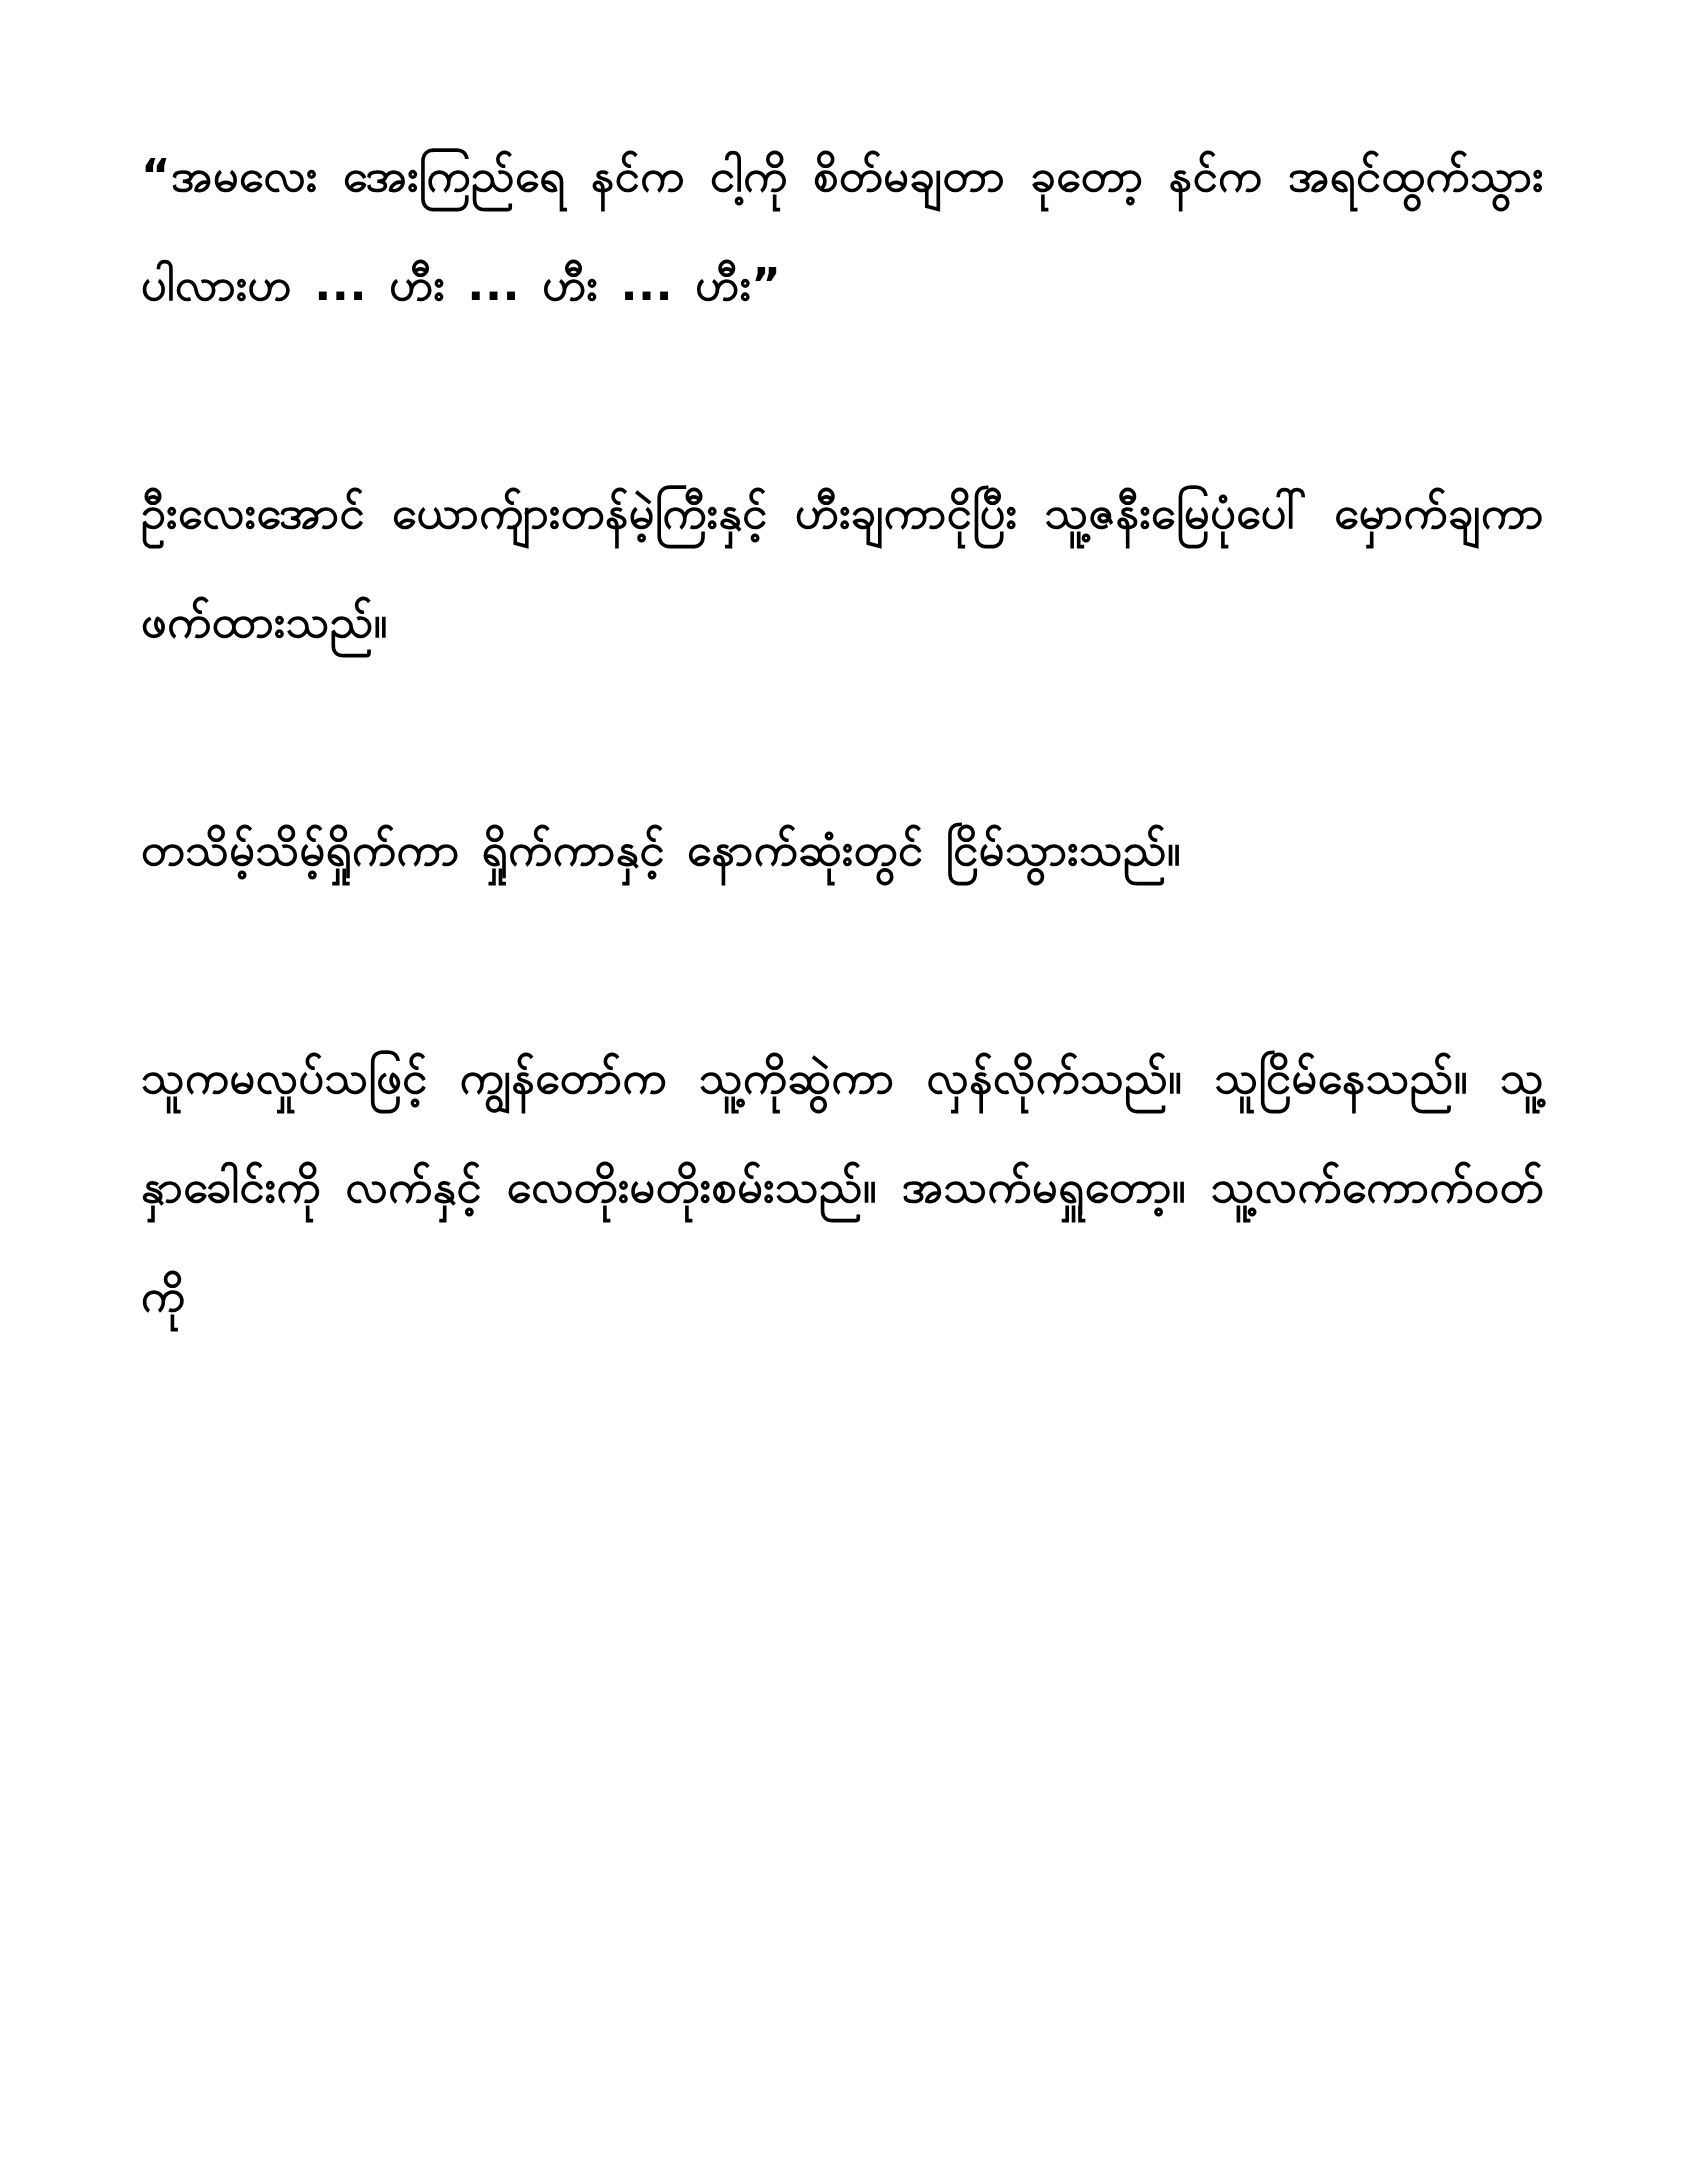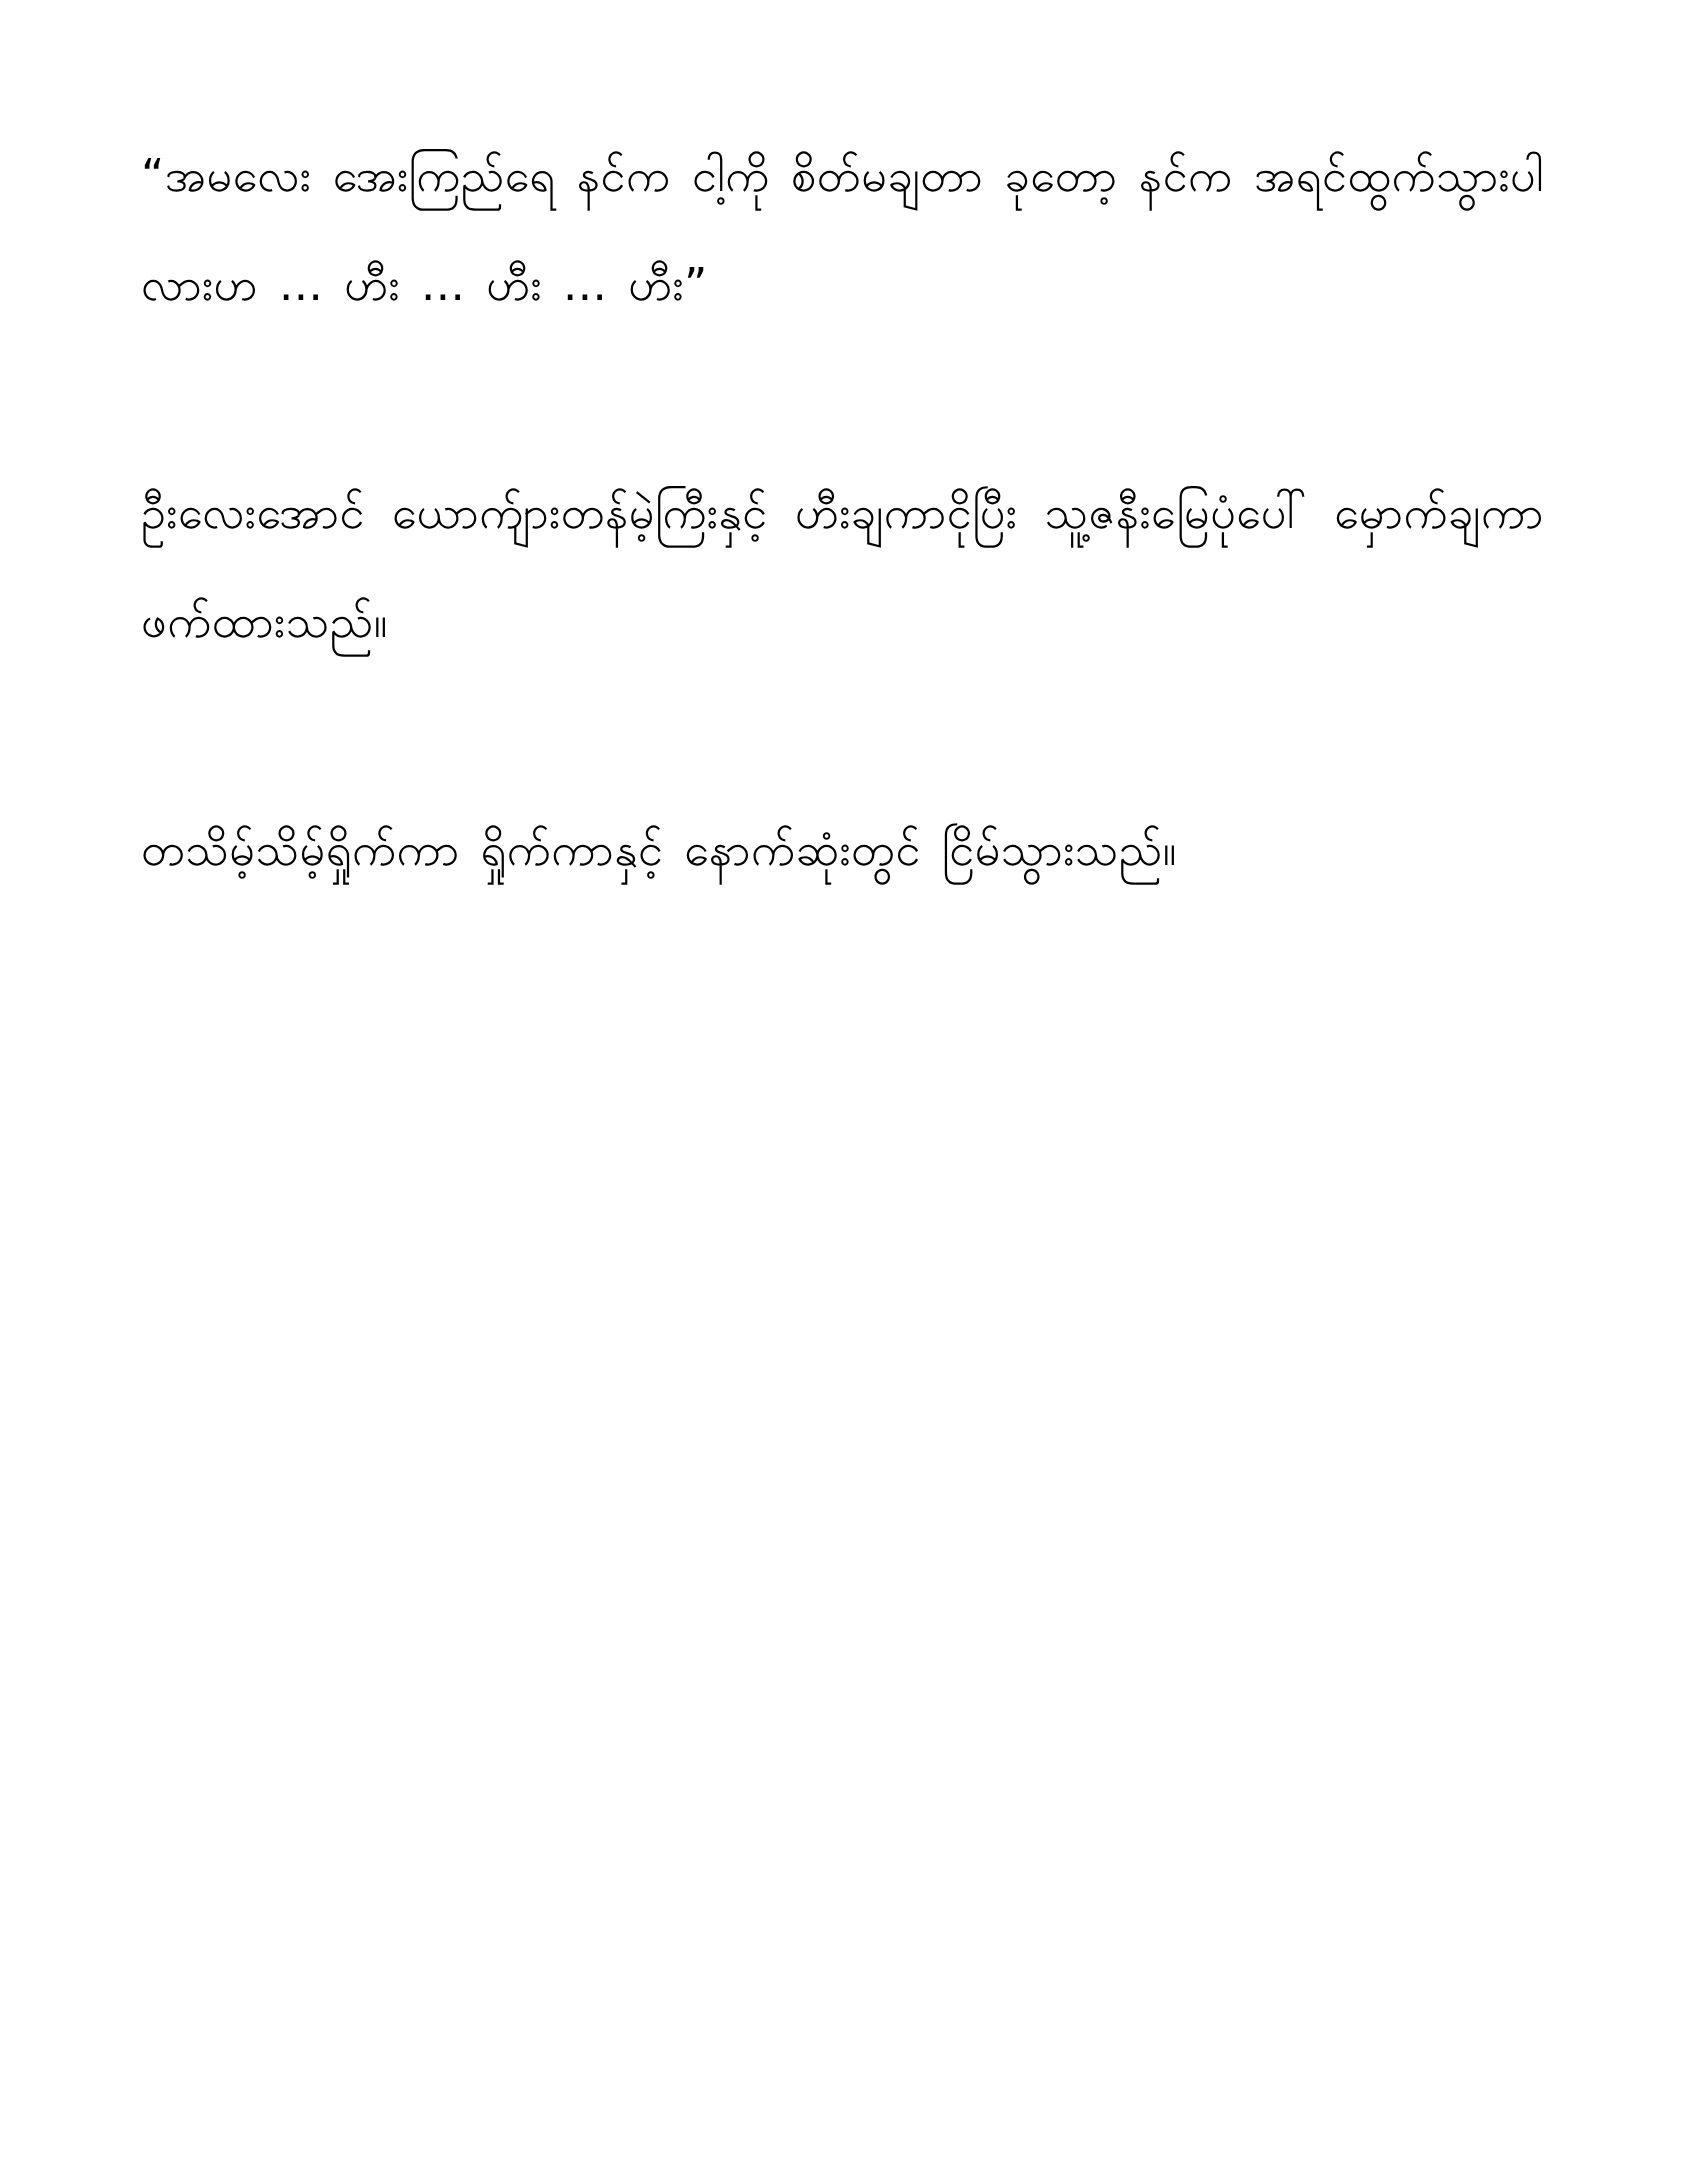--- a/index.html
+++ b/index.html
@@ -16,32 +16,33 @@
     box-sizing: border-box;
     padding: 121px 139px 0 141px;
     overflow: hidden;
   }
   .page p.para {
     margin: 0 0 119px 0;
     padding: 0;
     color: #000000;
     font-family: "DejaVu Sans", "Liberation Sans", sans-serif;
     font-size: 45px;
-    font-weight: 400;
+    font-weight: 700;
     line-height: 109px;
     text-align: justify;
     letter-spacing: 0.5px;
     word-spacing: 6px;
   }
 </style>
 </head>
 <body>
 
 <div class="page">
   <p class="para">“အမလေး အေးကြည်ရေ နင်က ငါ့ကို စိတ်မချတာ ခုတော့ နင်က အရင်ထွက်သွားပါလားဟ ... ဟီး ... ဟီး ... ဟီး”</p>
 
   <p class="para">ဦးလေးအောင် ယောက်ျားတန်မဲ့ကြီးနှင့် ဟီးချကာငိုပြီး သူ့ဇနီးမြေပုံပေါ် မှောက်ချကာ ဖက်ထားသည်။</p>
 
   <p class="para">တသိမ့်သိမ့်ရှိုက်ကာ ရှိုက်ကာနှင့် နောက်ဆုံးတွင် ငြိမ်သွားသည်။</p>
 
 
+  <p class="para">သူကမလှုပ်သဖြင့် ကျွန်တော်က သူ့ကိုဆွဲကာ လှန်လိုက်သည်။ သူငြိမ်နေသည်။ သူ့နှာခေါင်းကို လက်နှင့် လေတိုးမတိုးစမ်းသည်။ အသက်မရှူတော့။ သူ့လက်ကောက်ဝတ်ကို</p>
 </div>
 
 
 </body></html>

